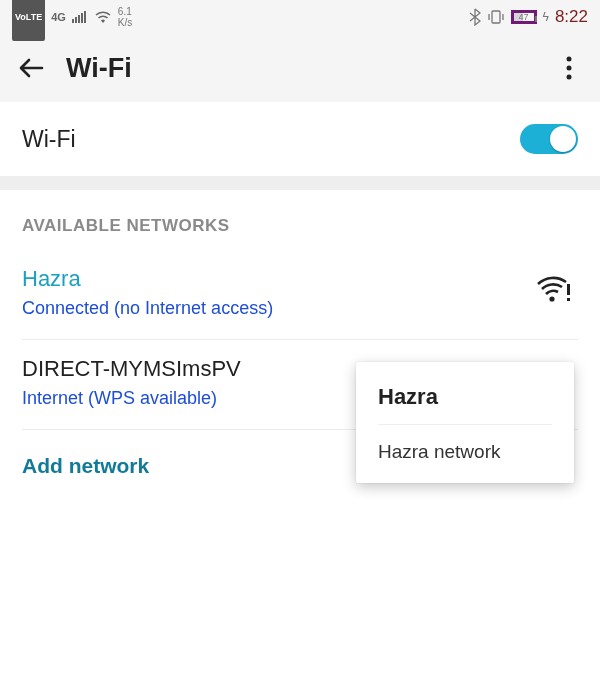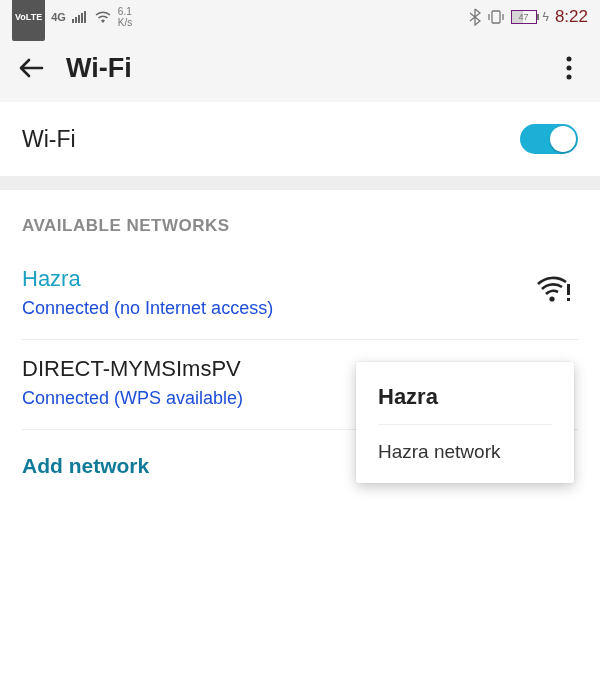--- a/index.html
+++ b/index.html
@@ -21,21 +21,21 @@
     font-size: 13px;
     color: #666;
   }
   .status-left, .status-right { display: flex; align-items: center; gap: 6px; }
   .volte-badge {
     background: #555; color: #fff; font-size: 9px; padding: 19px 3px;
     border-radius: 2px; font-weight: bold;
   }
   .kbs { font-size: 10px; line-height: 1.1; color:#777; }
   .battery-wrap { display:flex; align-items:center; gap:2px; }
-  .battery { border:1px solid #701a75; width:26px; height:14px; position:relative; display:flex; align-items:center; justify-content:center; font-size:9px; color:#777; }
+  .battery { border:3px solid #701a75; width:26px; height:14px; position:relative; display:flex; align-items:center; justify-content:center; font-size:9px; color:#777; }
   .battery::after { content:""; position:absolute; right:-3px; top:3px; width:2px; height:6px; background:#777; }
   .battery-inner { position:absolute; left:0; top:0; bottom:0; width:47%; background:rgba(120,120,120,0.25); }
   .clock { font-size: 17px; color: #7f1d1d; font-weight: 400; }
 
   .appbar {
     height: 68px;
     background: #f5f5f5;
     display: flex;
     align-items: center;
     padding: 0 16px;
@@ -171,21 +171,21 @@
       <rect x="31" y="8" width="3" height="11" fill="#222"></rect>
       <rect x="31" y="22" width="3" height="3" fill="#222"></rect>
     </svg>
   </div>
 </div>
 
 <div class="divider"></div>
 
 <div class="network-item">
   <div class="network-name">DIRECT-MYMSImsPV</div>
-  <div class="network-sub">Connected (WPS available)</div>
+  <div class="network-sub">Internet (WPS available)</div>
 </div>
 
 <div class="divider"></div>
 
 <div class="add-network">Add network</div>
 
 <div class="popup">
   <div class="popup-title">Hazra</div>
   <div class="popup-sep"></div>
   <div class="popup-item">Hazra network</div>

